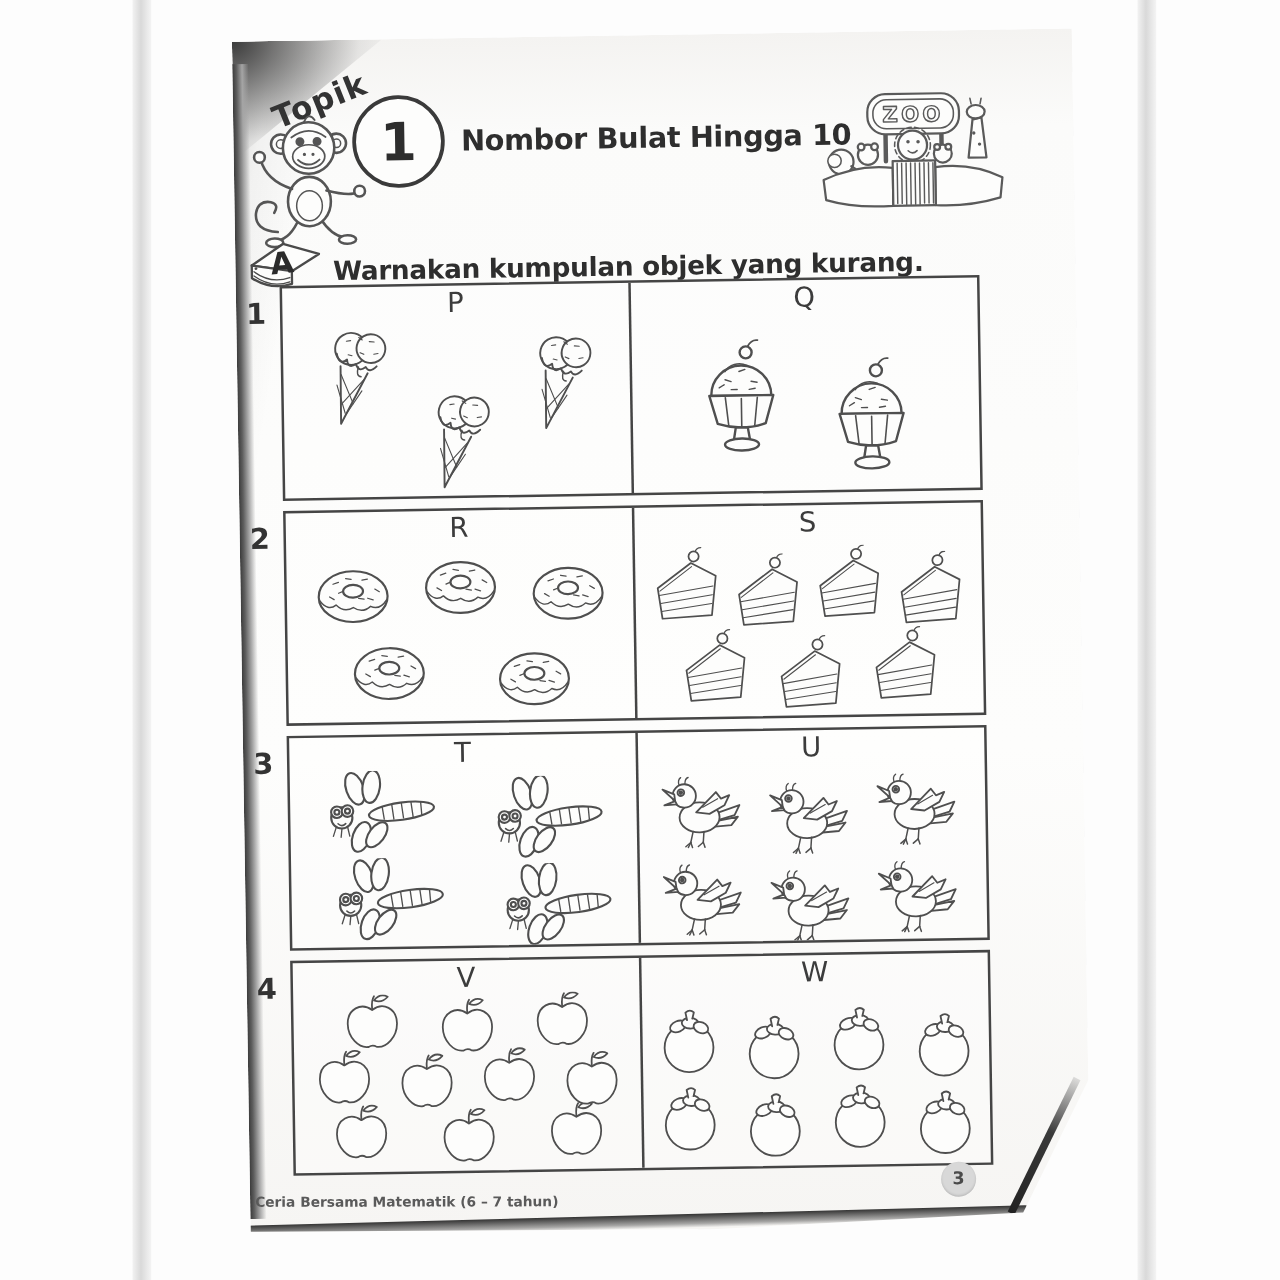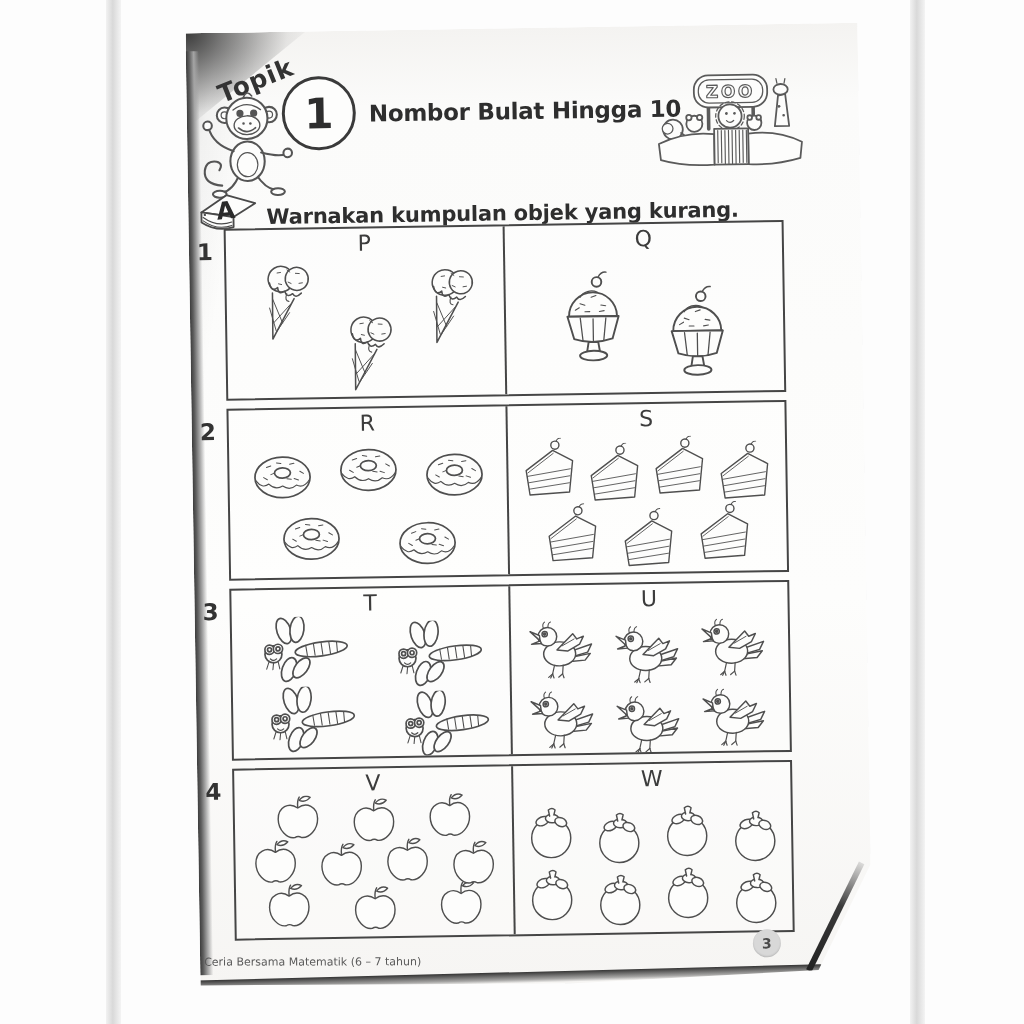--- a/index.html
+++ b/index.html
@@ -108,21 +108,21 @@
   .type-apple .line{gap:20px;margin-top:-8px;}
   .type-apple .line:nth-child(2){gap:10px;}
   .type-apple .line:nth-child(3){gap:30px;}
   .type-apple .line .item:nth-child(even){top:4px;}
   .it-mangosteen{width:62px;height:58px;}
   .type-mangosteen .line{gap:6px;}
   .type-mangosteen .line:nth-child(2){margin-top:4px;}
 
   
   .series-title{
-    position:absolute;left:4px;top:924px;font-size:11px;color:#5a5a5a;transform:rotate(0.8deg);
+    position:absolute;left:4px;top:924px;font-size:11px;color:#5a5a5a;transform:rotate(0.8deg);font-weight:bold;
   }
   .page-badge{
     position:absolute;left:553px;top:905px;width:28px;height:28px;border-radius:50%;
     background:#d8d8d8;box-shadow:inset 0 -1px 2px rgba(0,0,0,0.15);
     display:flex;align-items:center;justify-content:center;
     font-size:14px;font-weight:bold;color:#4a4a4a;
   }
 </style>
 </head>
 <body>

